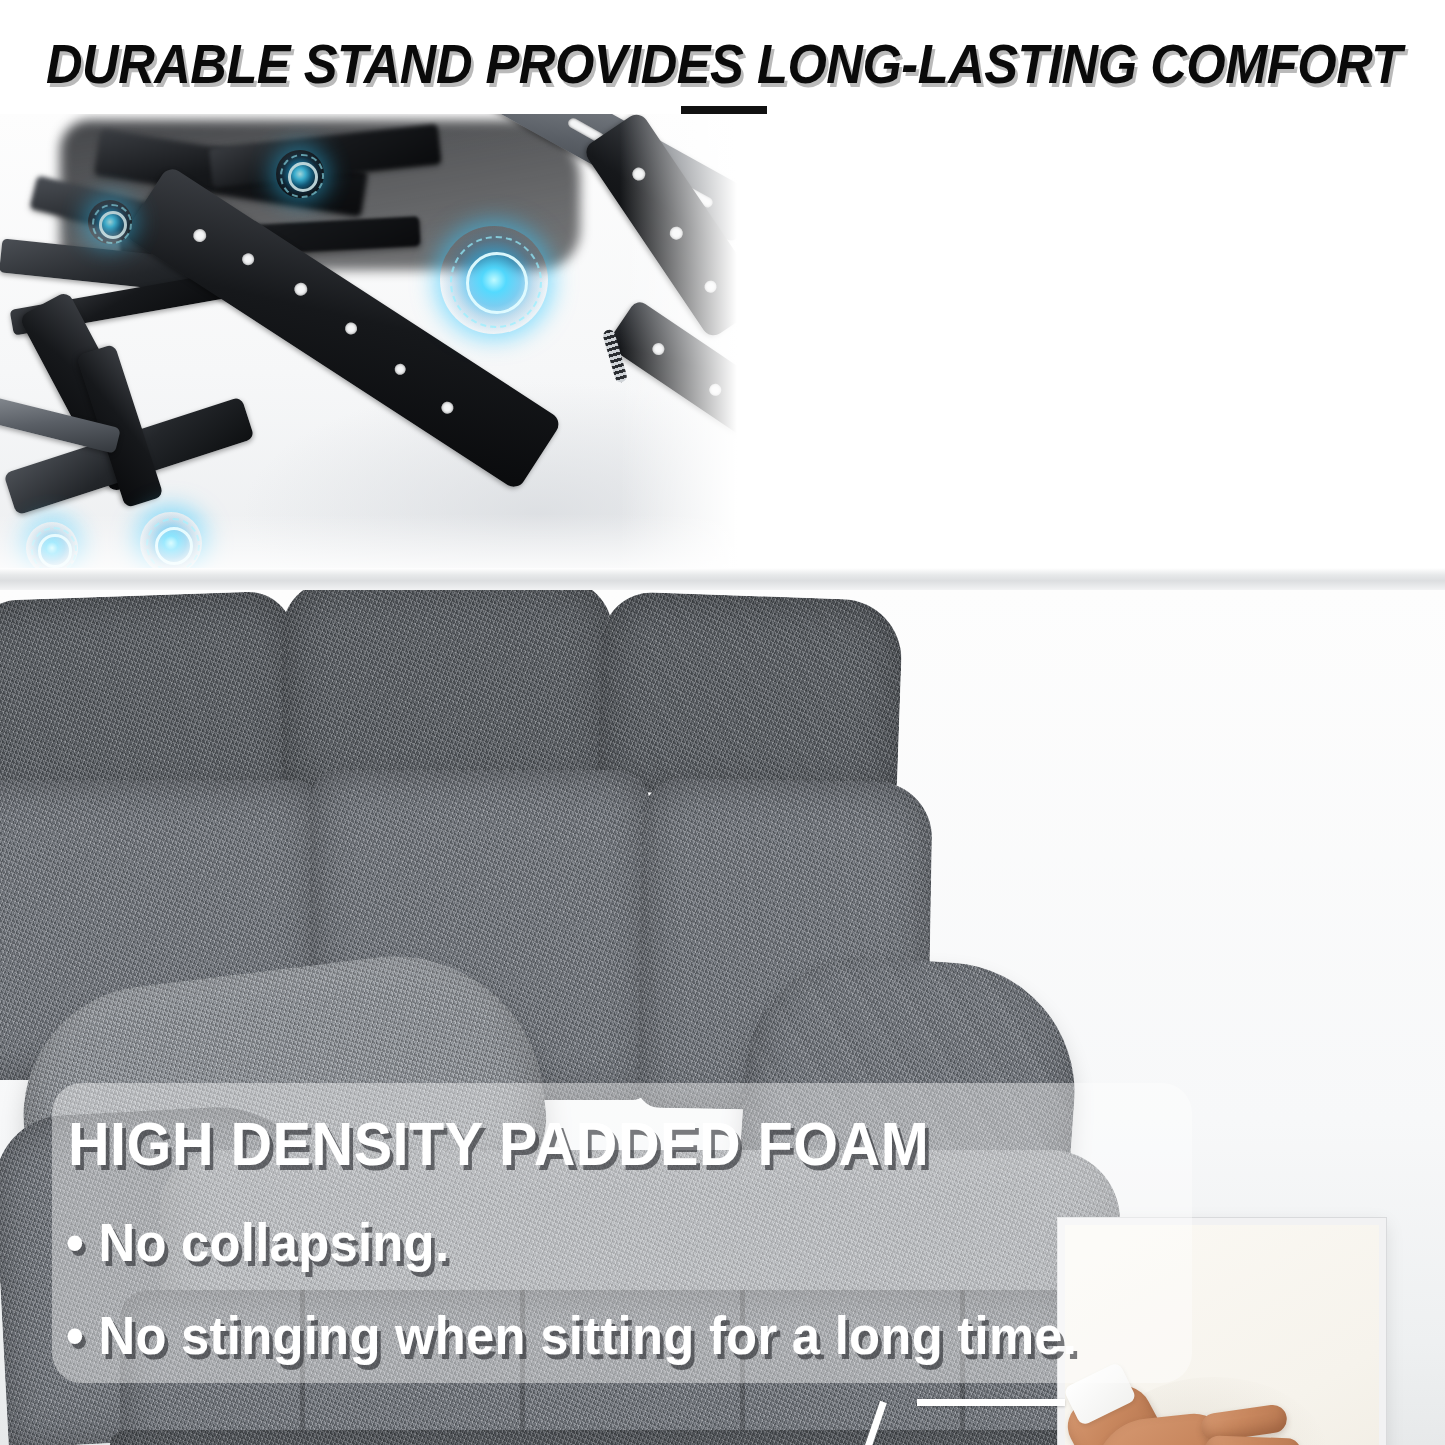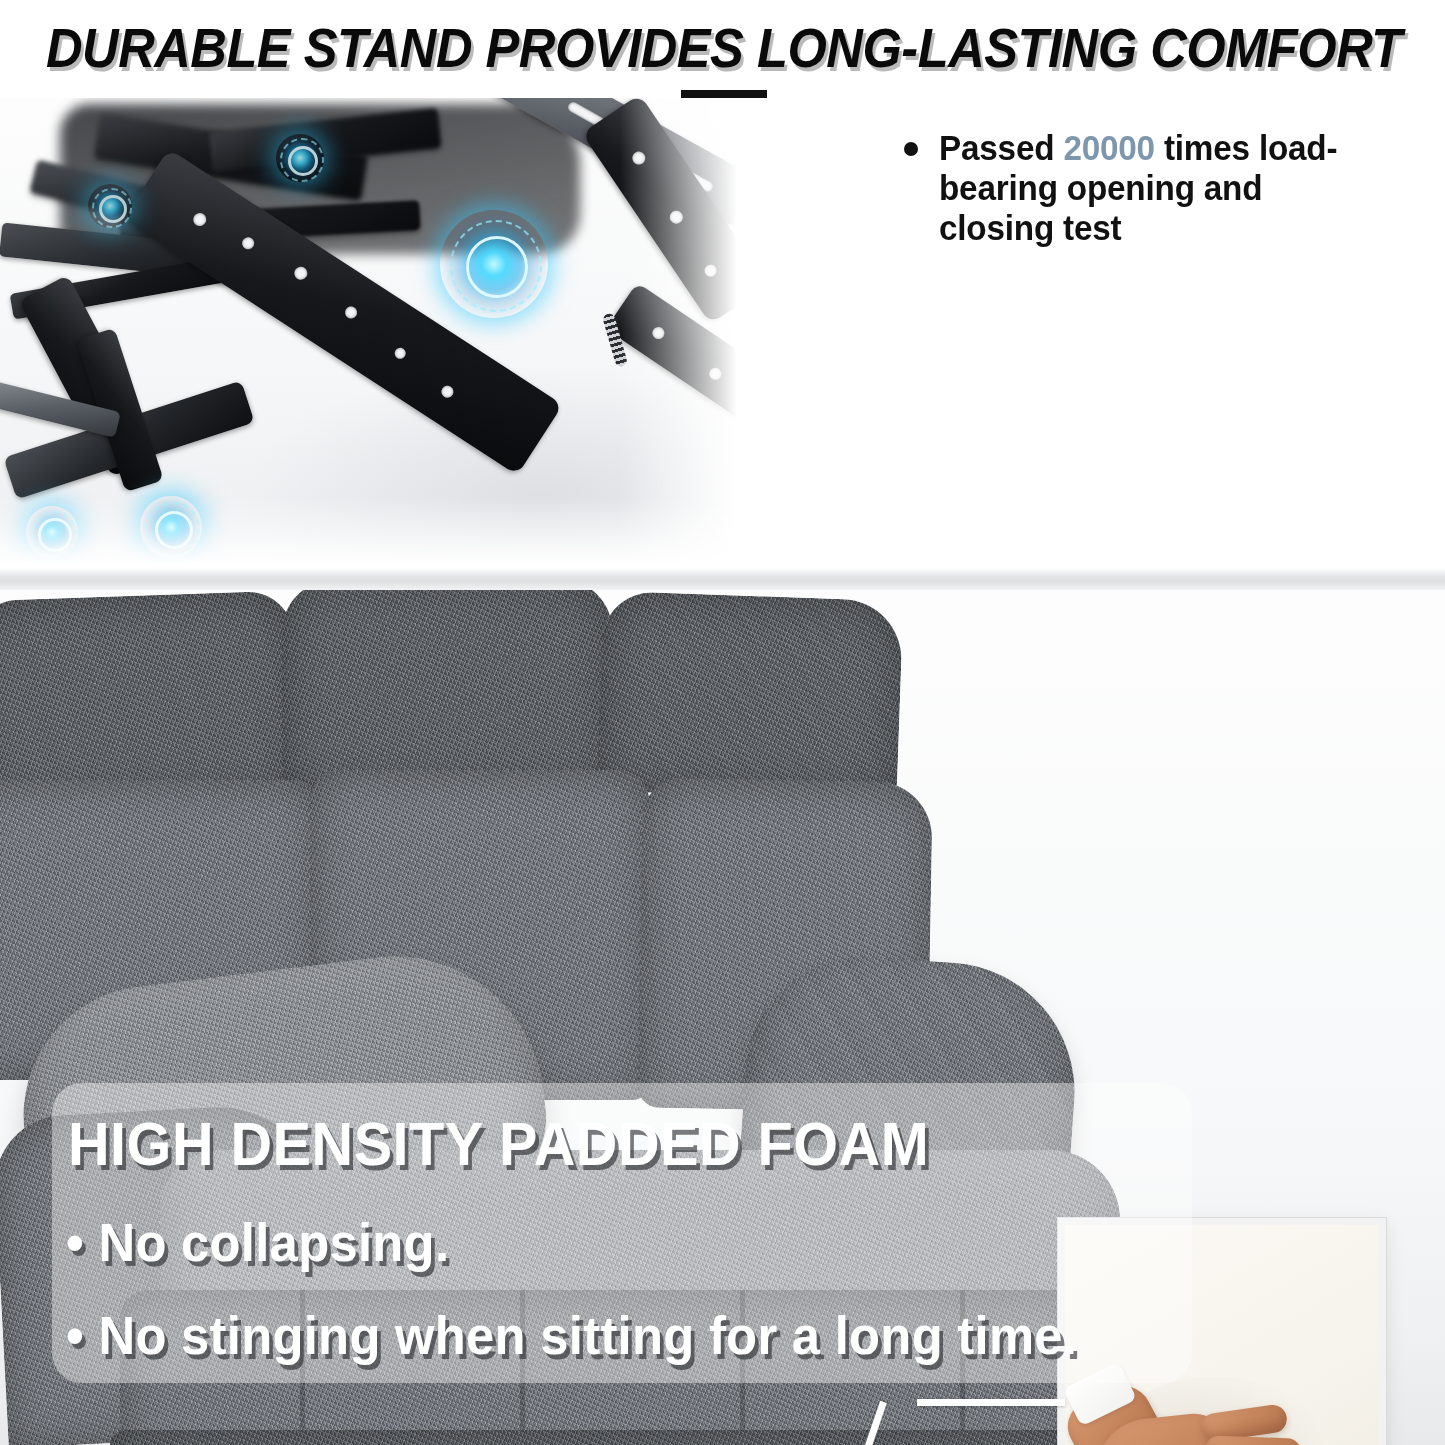--- a/index.html
+++ b/index.html
@@ -5,21 +5,21 @@
   html,body{margin:0;padding:0;}
   body{
     width:1445px;height:1445px;
     background:#ffffff;
     font-family:"Liberation Sans","DejaVu Sans",sans-serif;
     overflow:hidden;
   }
   #page{position:relative;width:1445px;height:1445px;overflow:hidden;background:#fff;}
 
   
-  #top-section{position:absolute;left:0;top:0;width:1445px;height:578px;background:#ffffff;overflow:hidden;}
+  #top-section{position:absolute;left:0;top:16px;width:1445px;height:578px;background:#ffffff;overflow:hidden;}
 
   #headline{
     position:absolute;left:46px;top:18px;width:1390px;height:62px;
     font-size:55px;line-height:60px;font-weight:bold;font-style:italic;
     letter-spacing:-0.5px;color:#0a0a0a;white-space:nowrap;
     transform:scaleX(0.92);transform-origin:left center;
     text-shadow:3px 4px 0 rgba(130,130,130,0.55);
   }
   #headline-rule{
     position:absolute;left:681px;top:90px;width:86px;height:10px;background:#111111;
@@ -233,26 +233,20 @@
       <div class="glow" style="left:140px;top:398px;width:62px;height:62px;"></div>
       <div class="glow" style="left:26px;top:408px;width:52px;height:52px;opacity:.9;"></div>
 
       <div id="mech-fade"></div>
       <div id="mech-fade-bottom"></div>
     </div>
 
     <ul id="spec-list" style="list-style:none;margin:0;padding:0;">
 
 
-      <li class="spec-item">
-        <span class="dot"></span>
-        <div class="spec-text">
-          <span>Passed </span><span class="num">20000</span><span> times load-bearing opening and closing test</span>
-        </div>
-      </li>
 
 
     </ul>
   </div>
 
   <div id="divider"></div>
 
   <div id="bottom-section">
     <div id="room-bg"></div>
     <div id="floor-shadow"></div>

